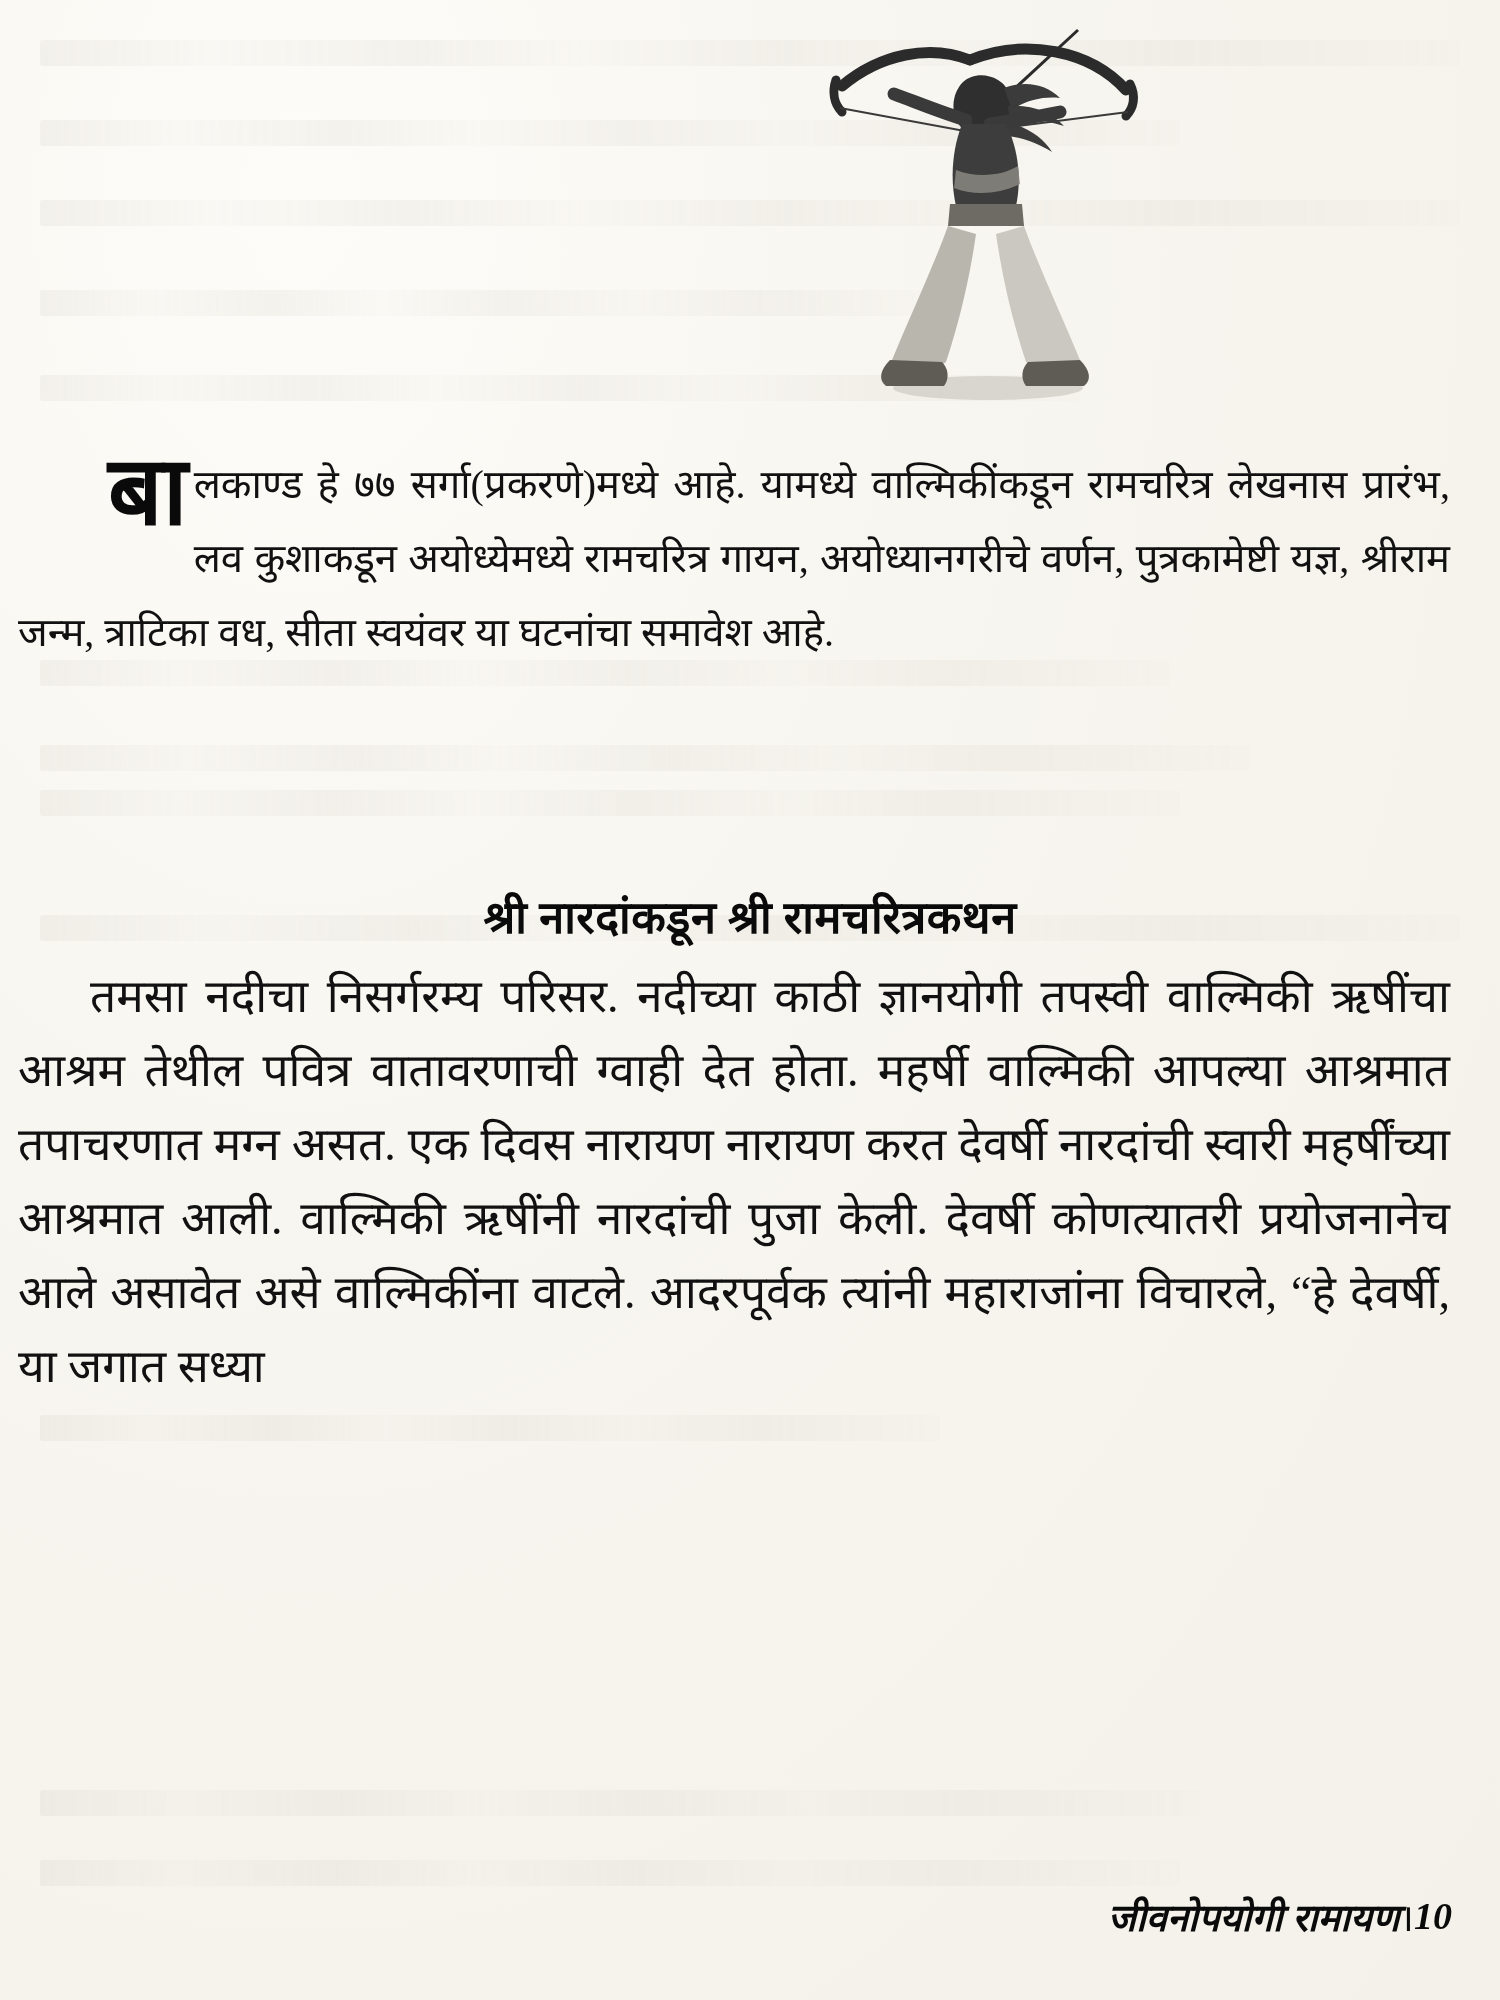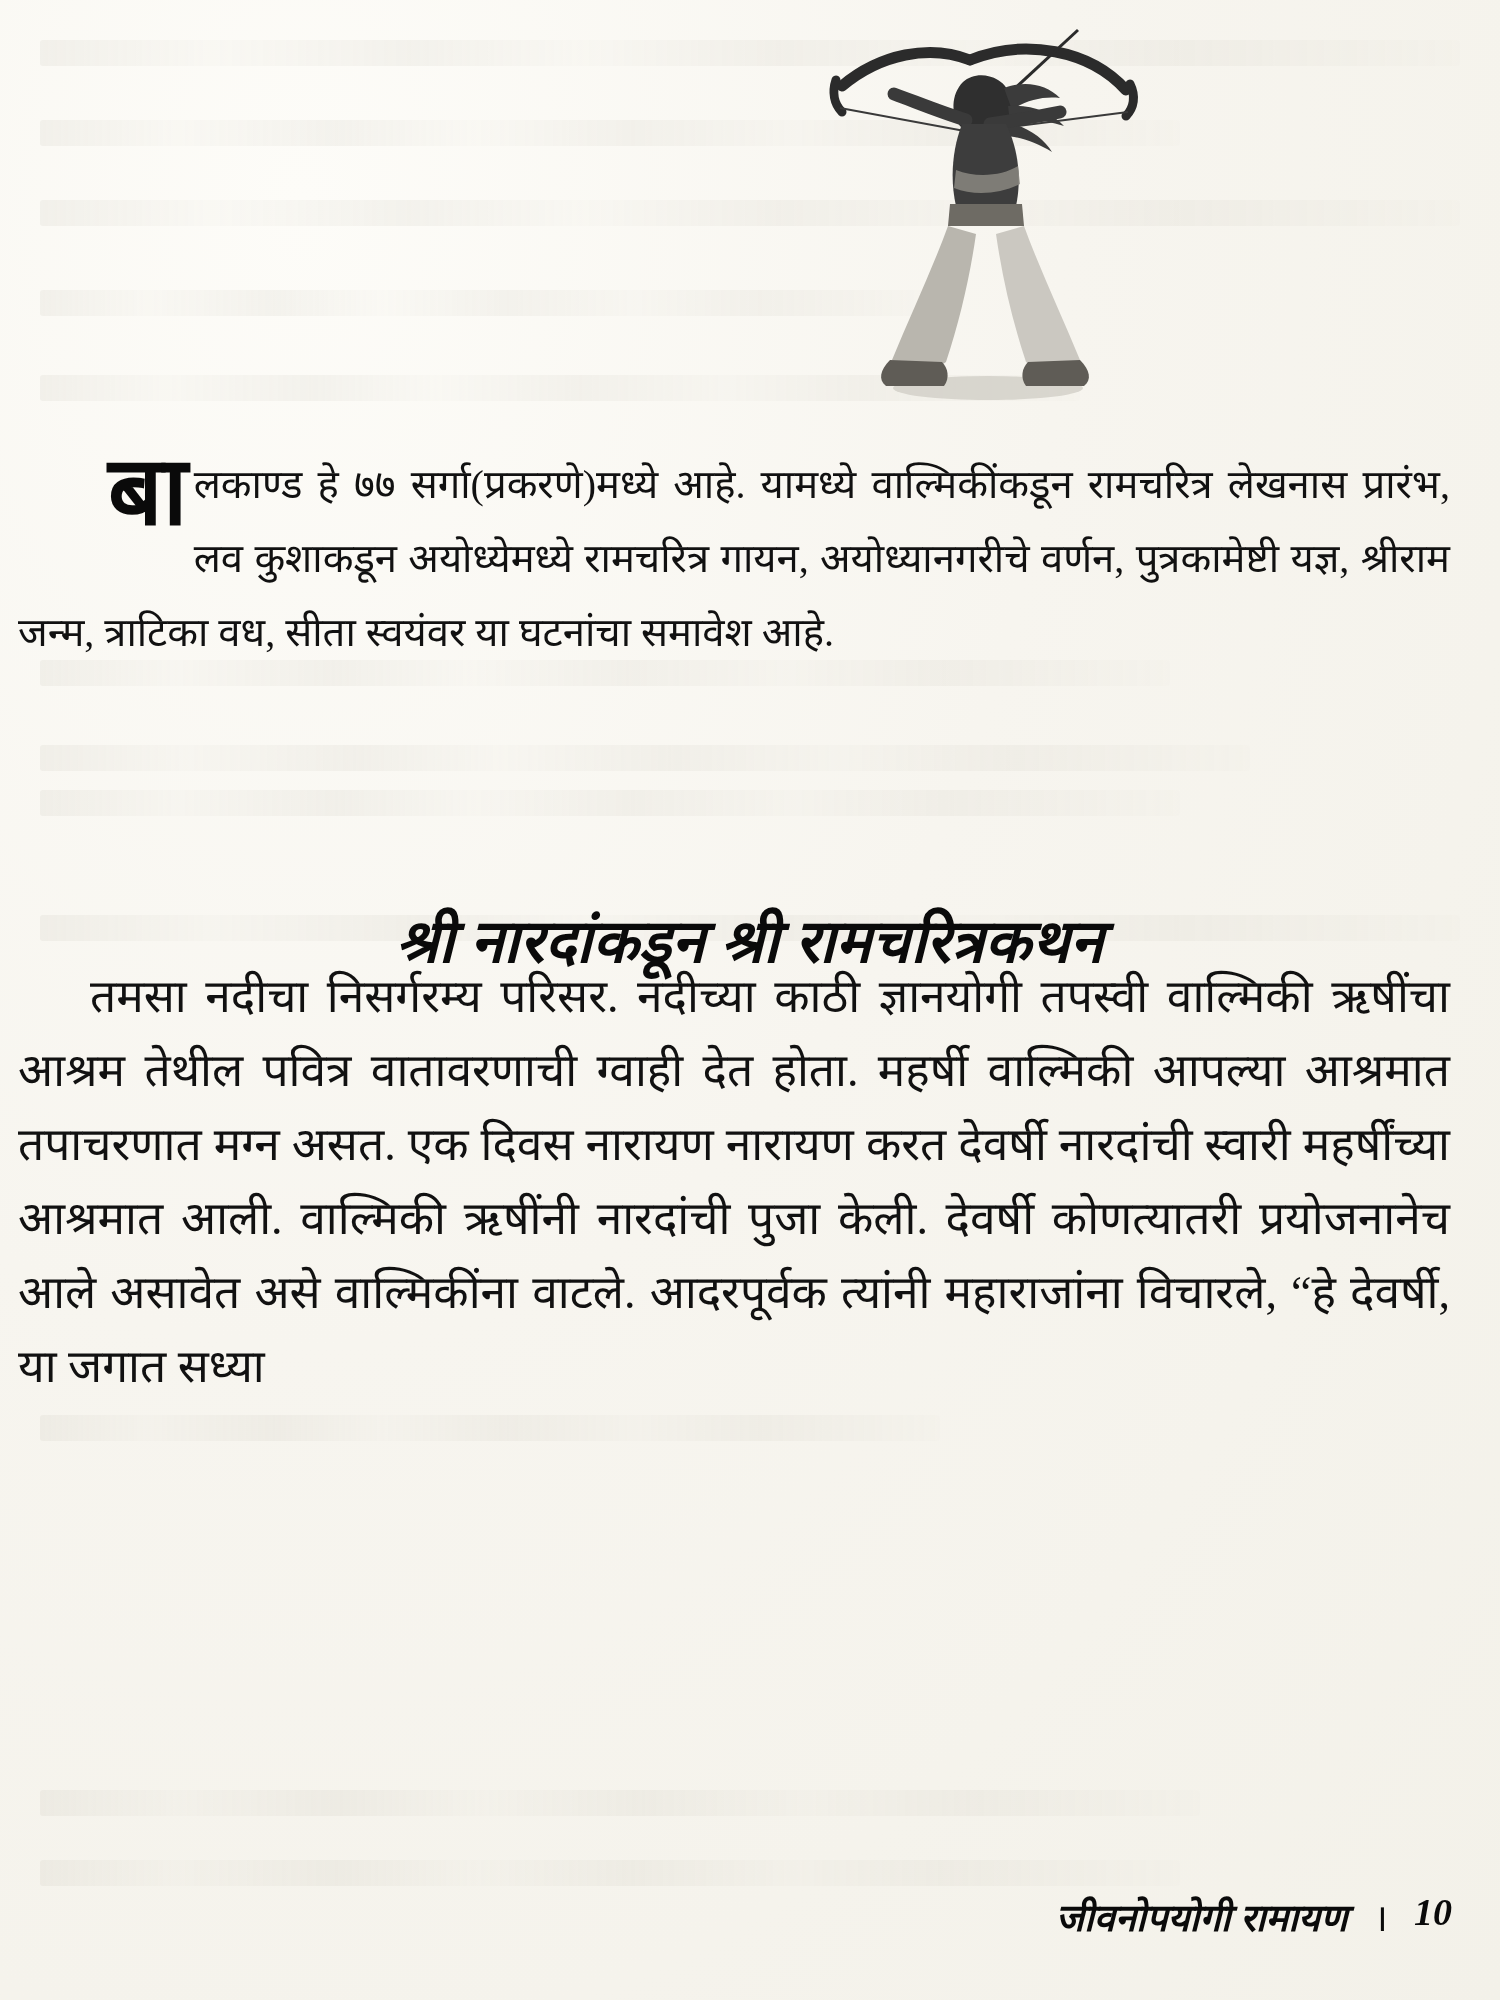--- a/index.html
+++ b/index.html
@@ -84,23 +84,22 @@
     color: #0a0a0a;
     font-family: "Liberation Serif", serif;
   }
 
   .section-heading {
     position: absolute;
     left: 0;
     top: 848px;
     width: 1500px;
     text-align: center;
-    font-size: 60px;
+    font-size: 45px;
     font-weight: 700;
-    font-style: italic;
     color: #0a0a0a;
     letter-spacing: 0.5px;
   }
 
   .body-para {
     position: absolute;
     left: 18px;
     top: 960px;
     width: 1460px;
     font-size: 46px;
@@ -114,21 +113,21 @@
   }
 
   .footer {
     position: absolute;
     right: 48px;
     bottom: 58px;
     font-size: 38px;
     font-weight: 700;
     color: #0a0a0a;
     display: flex;
-    gap: 26px;
+    align-items: center;
     font-style: italic;
   }
   .footer .sep {
     font-weight: 400;
     font-style: normal;
   }
 </style>
 </head>
 <body>
 

